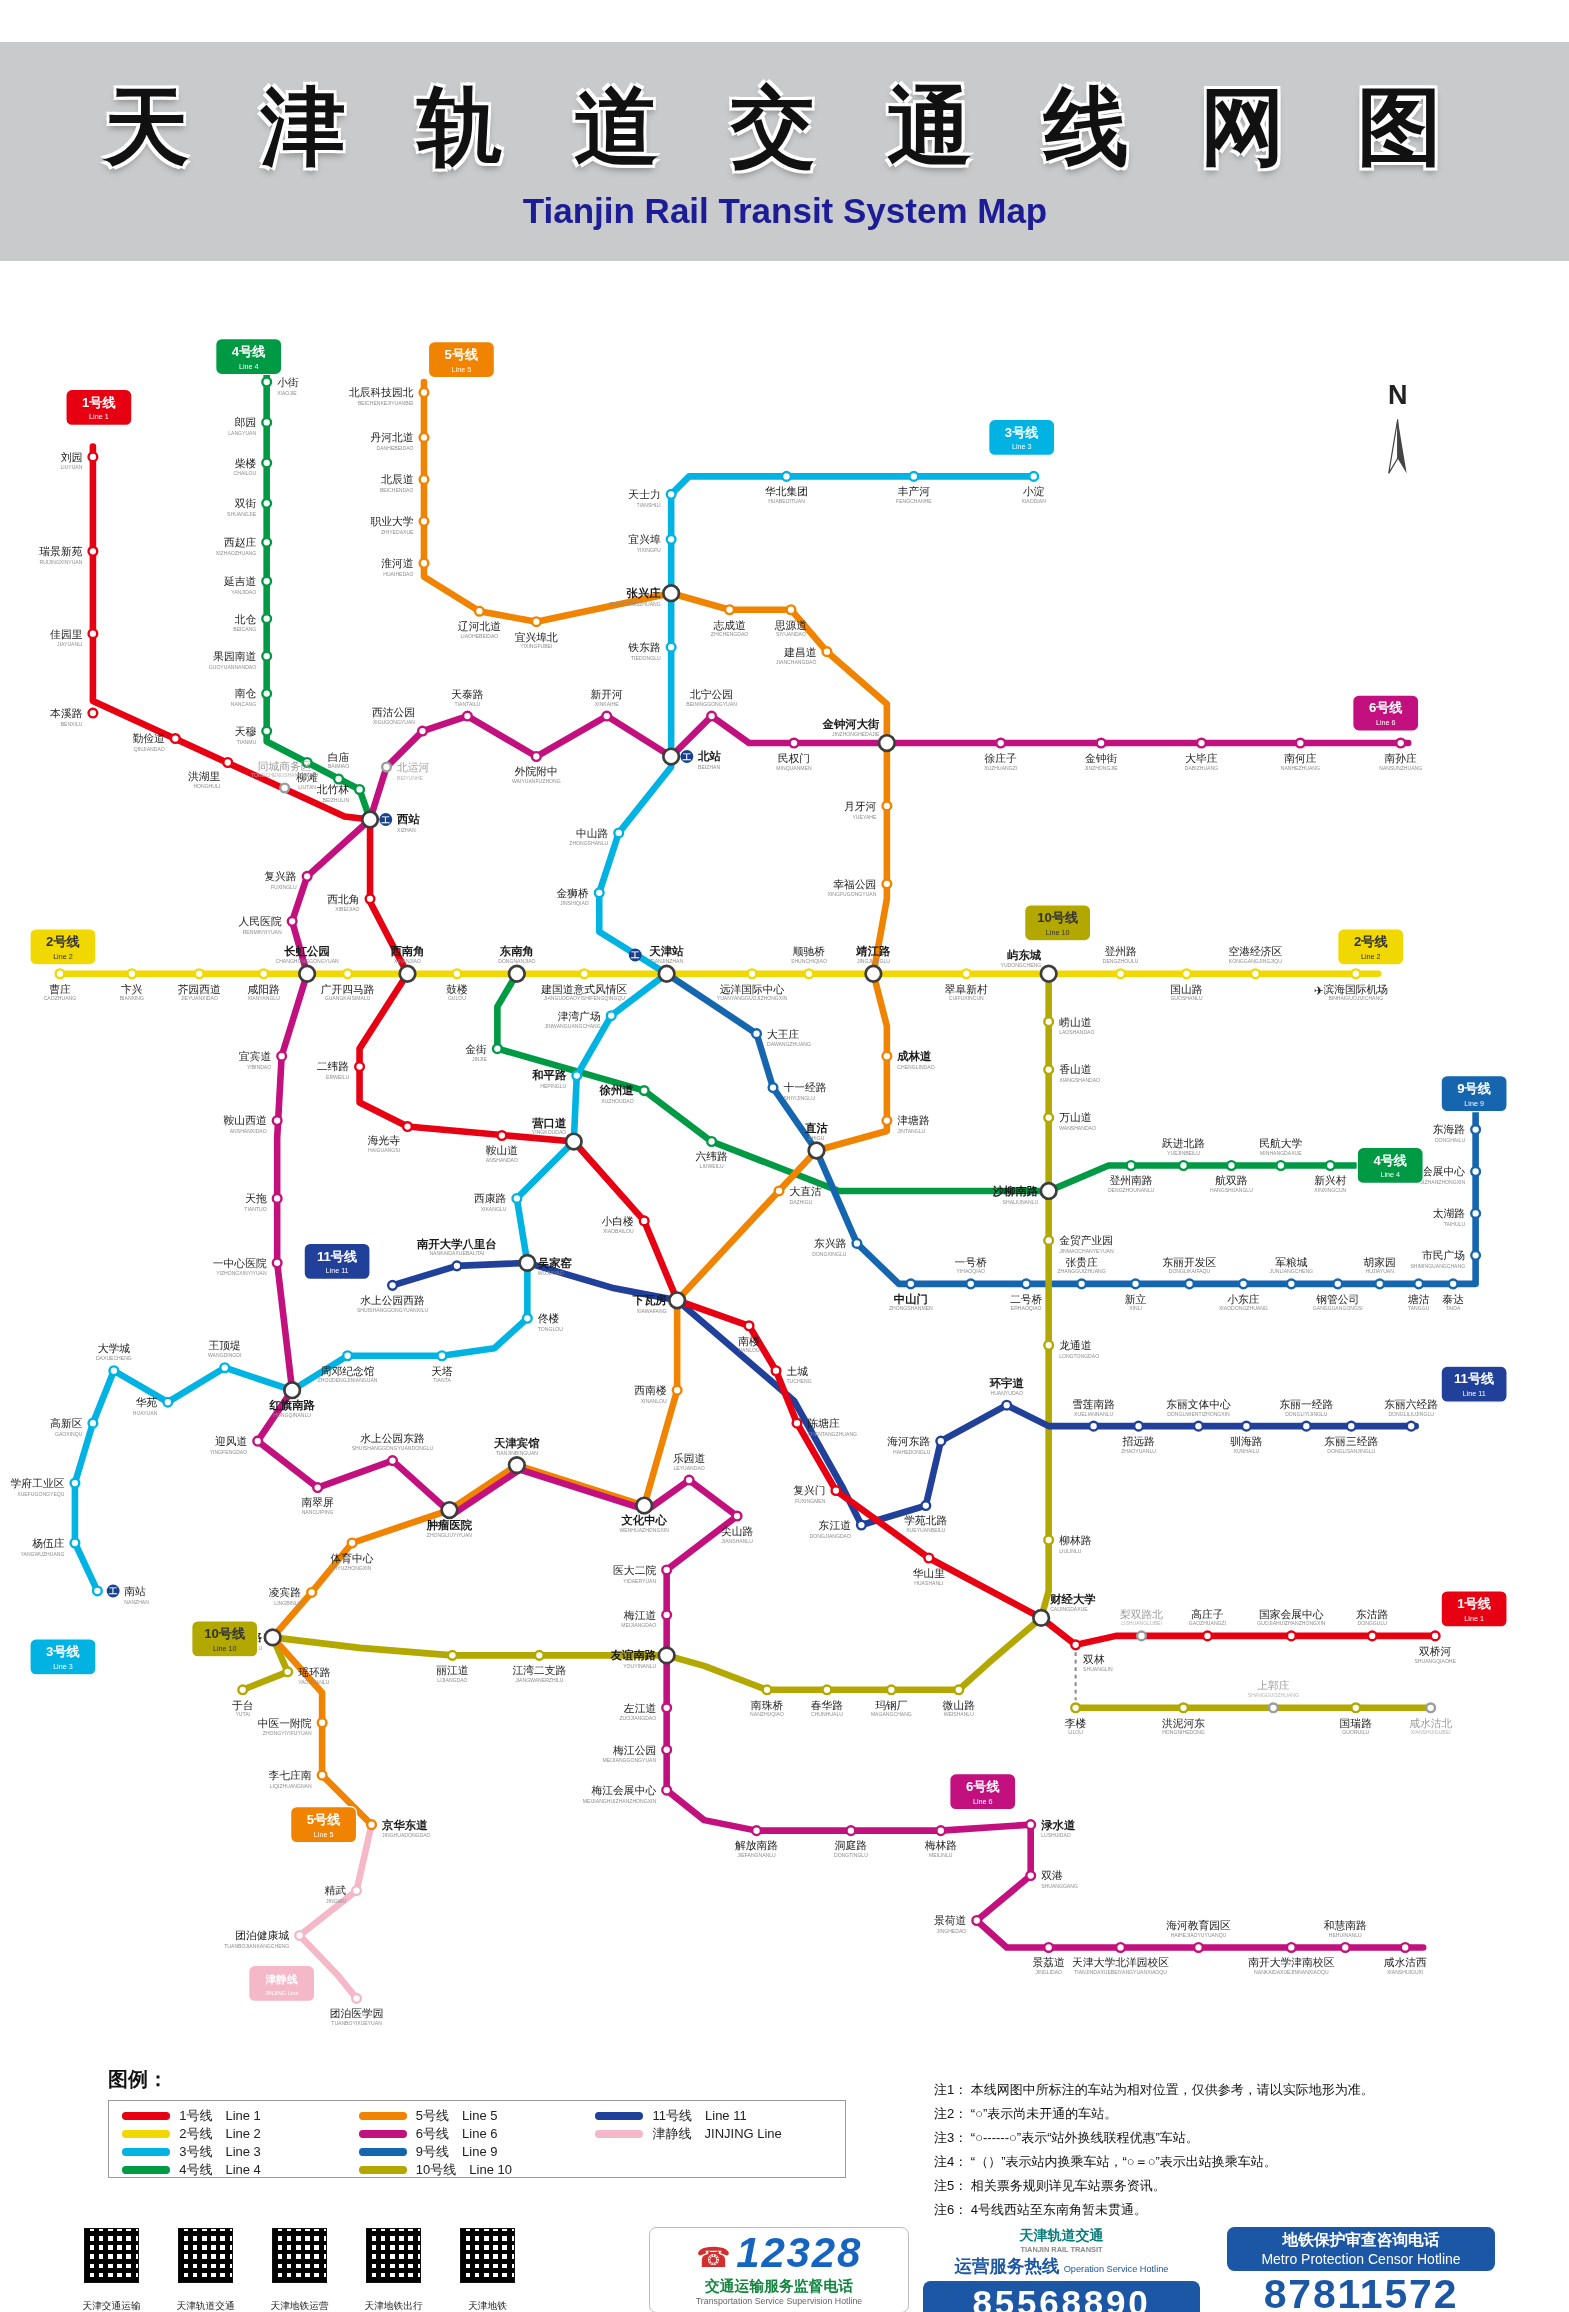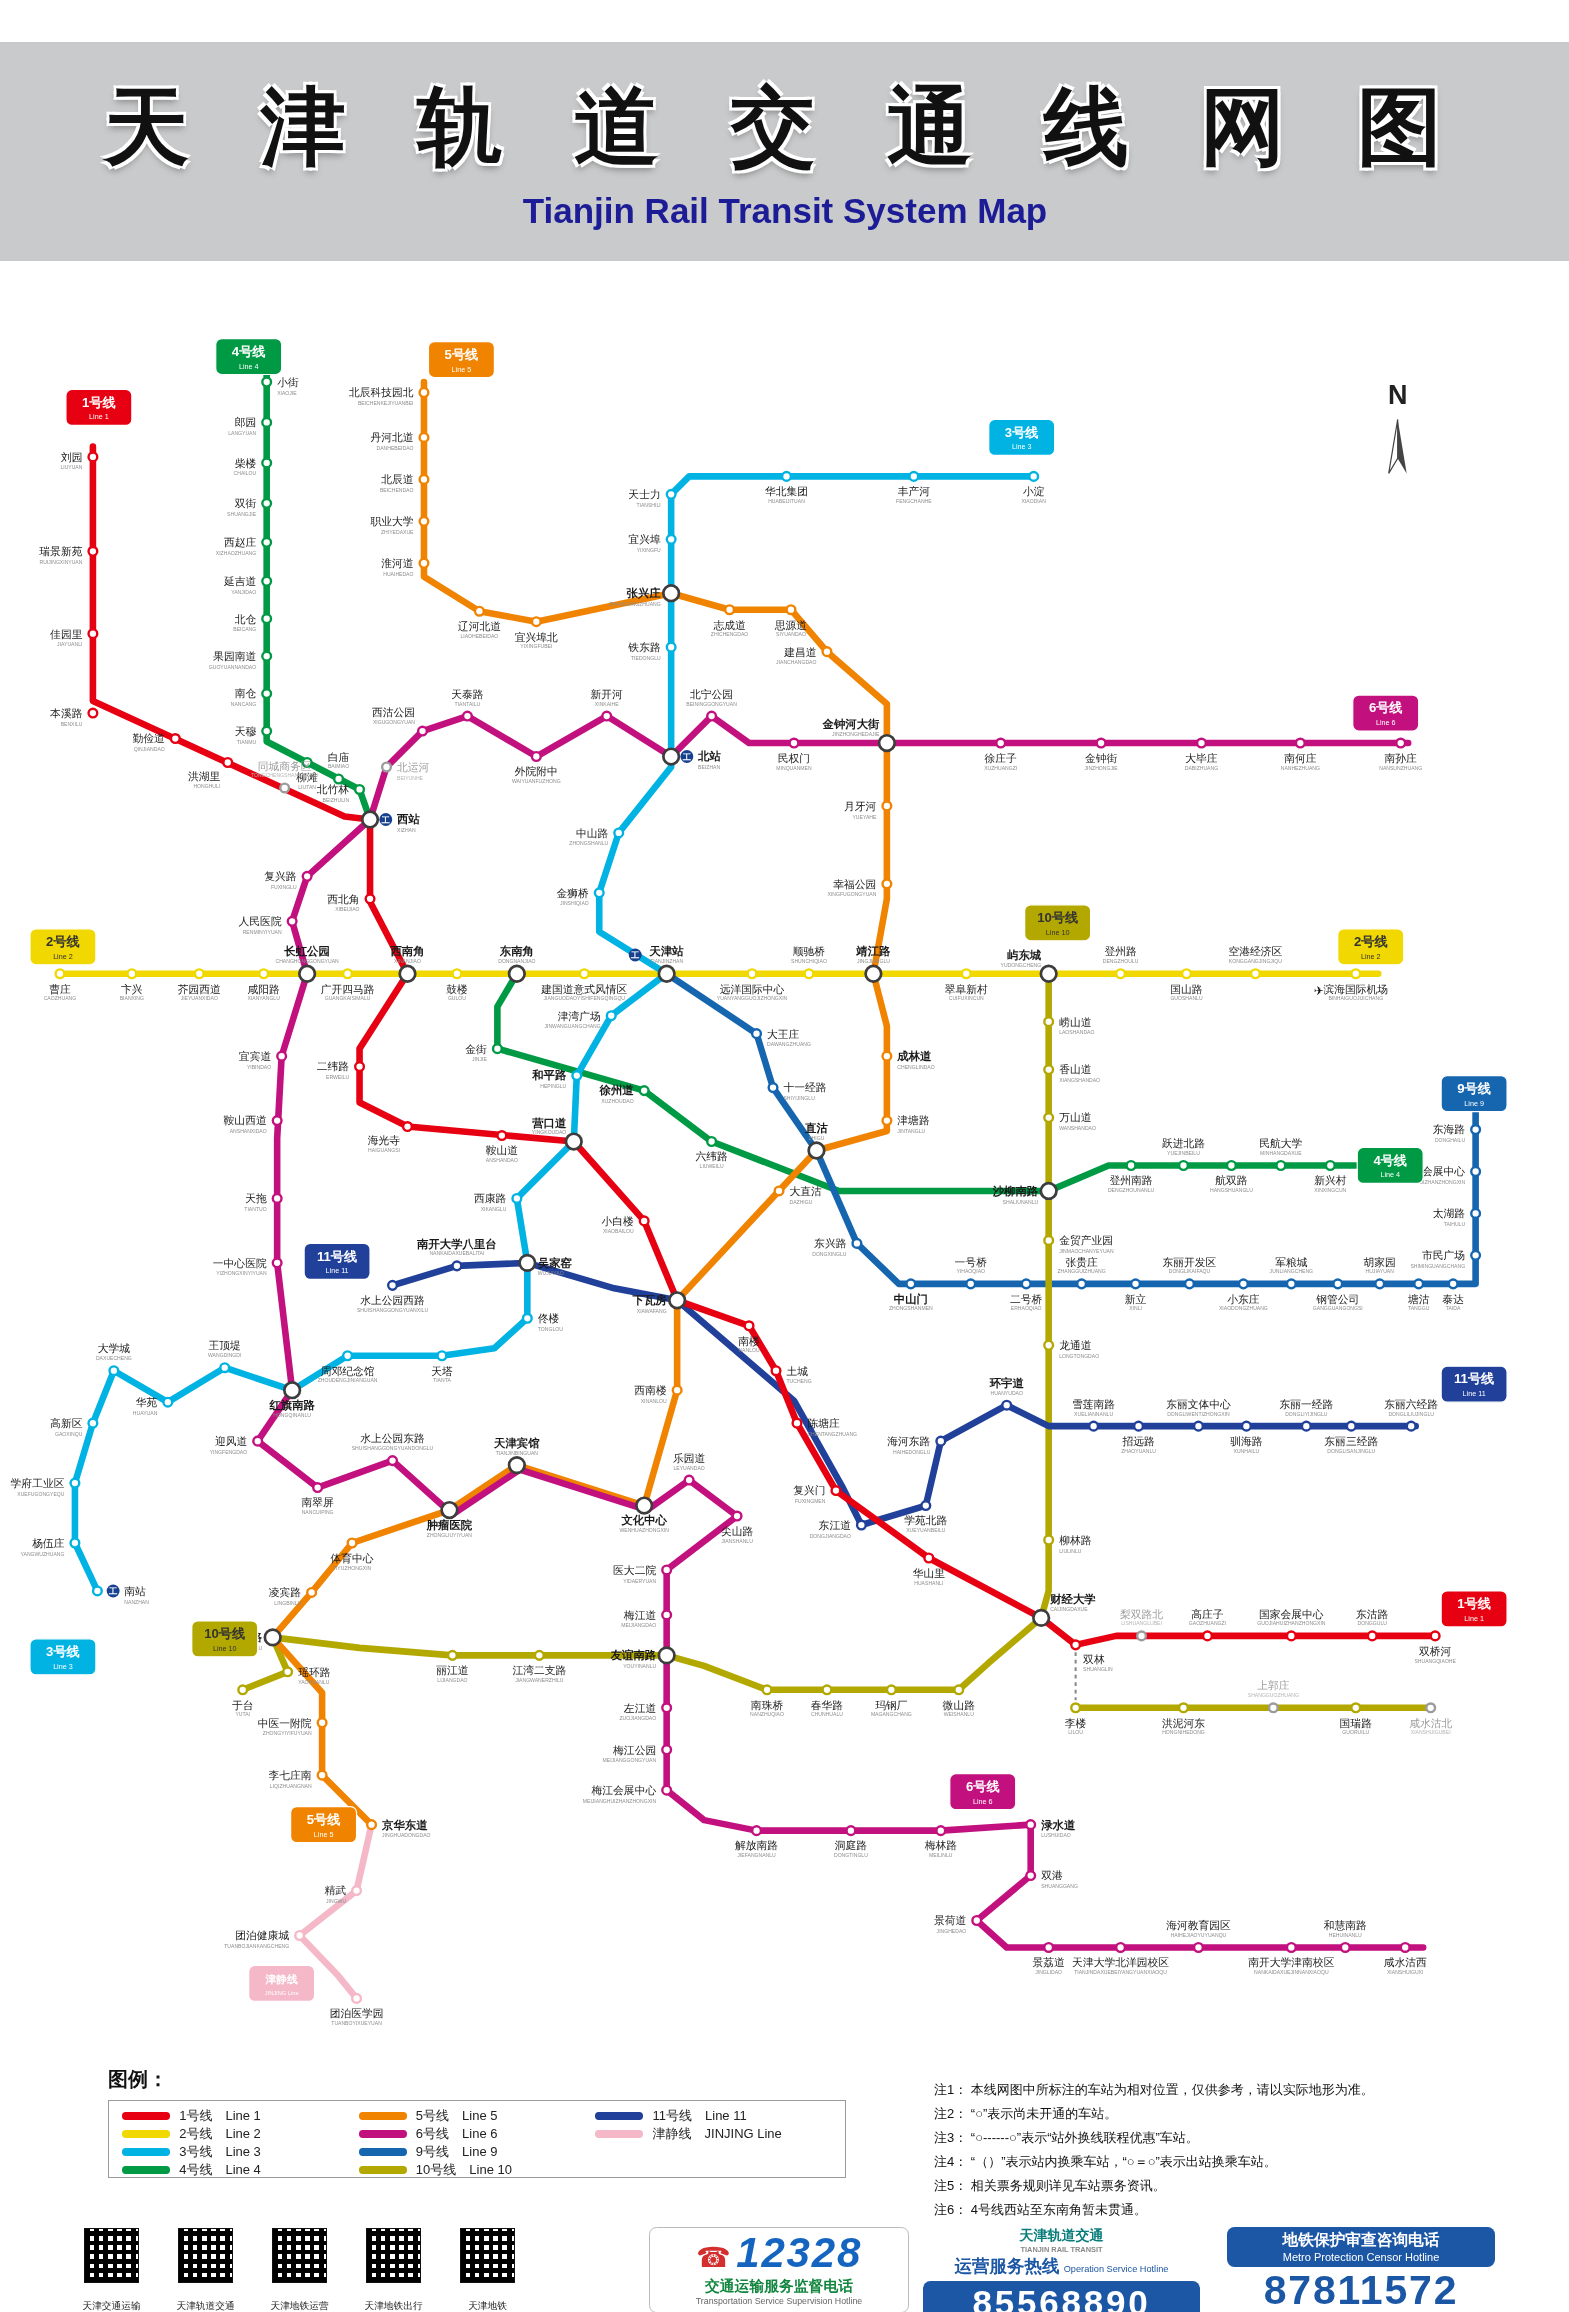--- a/index.html
+++ b/index.html
@@ -35,21 +35,21 @@
   .op{position:absolute;left:923px;top:5.5px;width:277px;text-align:center;}
   .op-brand{font-size:14px;font-weight:bold;color:#0a7d7b;}
   .op-brand small{font-size:7.4px;color:#888;display:block;}
   .op-label-cn{font-size:17.5px;font-weight:bold;color:#1c57a5;}
   .op-label-en{font-size:9.2px;color:#1c57a5;}
   .op-num{margin-top:3.7px;background:#1c57a5;border-radius:7.4px;color:#fff;font-size:35px;
           font-weight:bold;letter-spacing:2.8px;padding:1.8px 0;}
   .prot{position:absolute;left:1227px;top:5.5px;width:268px;text-align:center;}
   .prot-box{background:#1c57a5;border-radius:7.4px;color:#fff;padding:3.7px 0;}
   .prot-cn{font-size:15.7px;font-weight:bold;}
-  .prot-en{font-size:11px;}
+  .prot-en{font-size:14px;}
   .prot-num{font-size:41px;font-weight:bold;color:#1c57a5;letter-spacing:1.8px;}
 </style>
 </head>
 <body>
 
 <div class="page">
   <div class="header">
     <div class="title-cn">天 津 轨 道 交 通 线 网 图</div>
     <div class="title-en">Tianjin Rail Transit System Map</div>
   </div>

